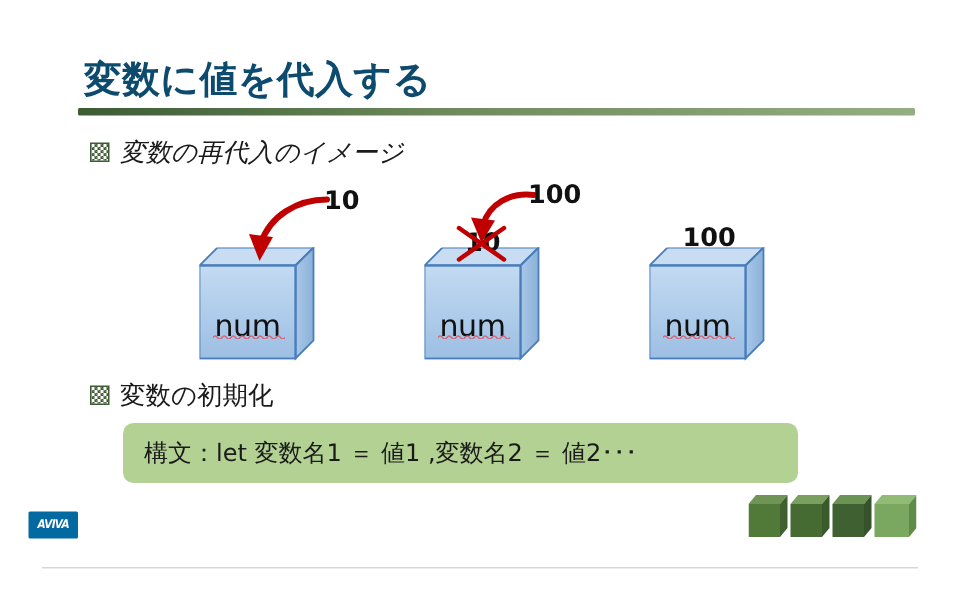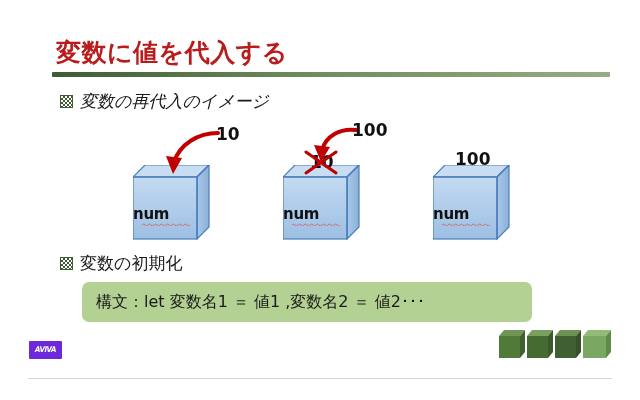--- a/index.html
+++ b/index.html
@@ -18,21 +18,21 @@
     overflow: hidden;
   }
 
   
   .title {
     position: absolute;
     left: 56px;
     top: 36px;
     font-size: 25px;
     font-weight: bold;
-    color: #b91c1c;
+    color: #0c4a6e;
     letter-spacing: 0.5px;
     white-space: nowrap;
   }
   .title-rule {
     position: absolute;
     left: 52px;
     top: 72px;
     width: 558px;
     height: 5px;
     background: linear-gradient(to right, #3c5c32 0%, #6f8b5e 45%, #95ad82 100%);
@@ -72,23 +72,23 @@
     position: absolute;
     width: 78px;
     height: 76px;
   }
   .cube svg { display: block; }
   .cube-label {
     position: absolute;
     left: 0;
     top: 40px;
     width: 64px;
-    text-align: left;
-    font-size: 15px;
-    font-weight: bold;
+    text-align: center;
+    font-size: 20px;
+    font-weight: normal;
     color: #111111;
     letter-spacing: -0.3px;
   }
   .squiggle {
     position: absolute;
     left: 9px;
     top: 58px;
     width: 48px;
     height: 3px;
   }
@@ -151,25 +151,25 @@
   .footer-rule {
     position: absolute;
     left: 28px;
     top: 378px;
     width: 584px;
     height: 1px;
     background: #d6d6d6;
   }
   .logo {
     position: absolute;
-    left: 29px;
+    left: 19px;
     top: 341px;
     width: 33px;
     height: 18px;
-    background: #6d28d9;
+    background: #0369a1;
     border-radius: 1px;
     display: flex;
     align-items: center;
     justify-content: center;
     overflow: hidden;
   }
   .logo-text {
     font-size: 7px;
     font-weight: bold;
     font-style: italic;

